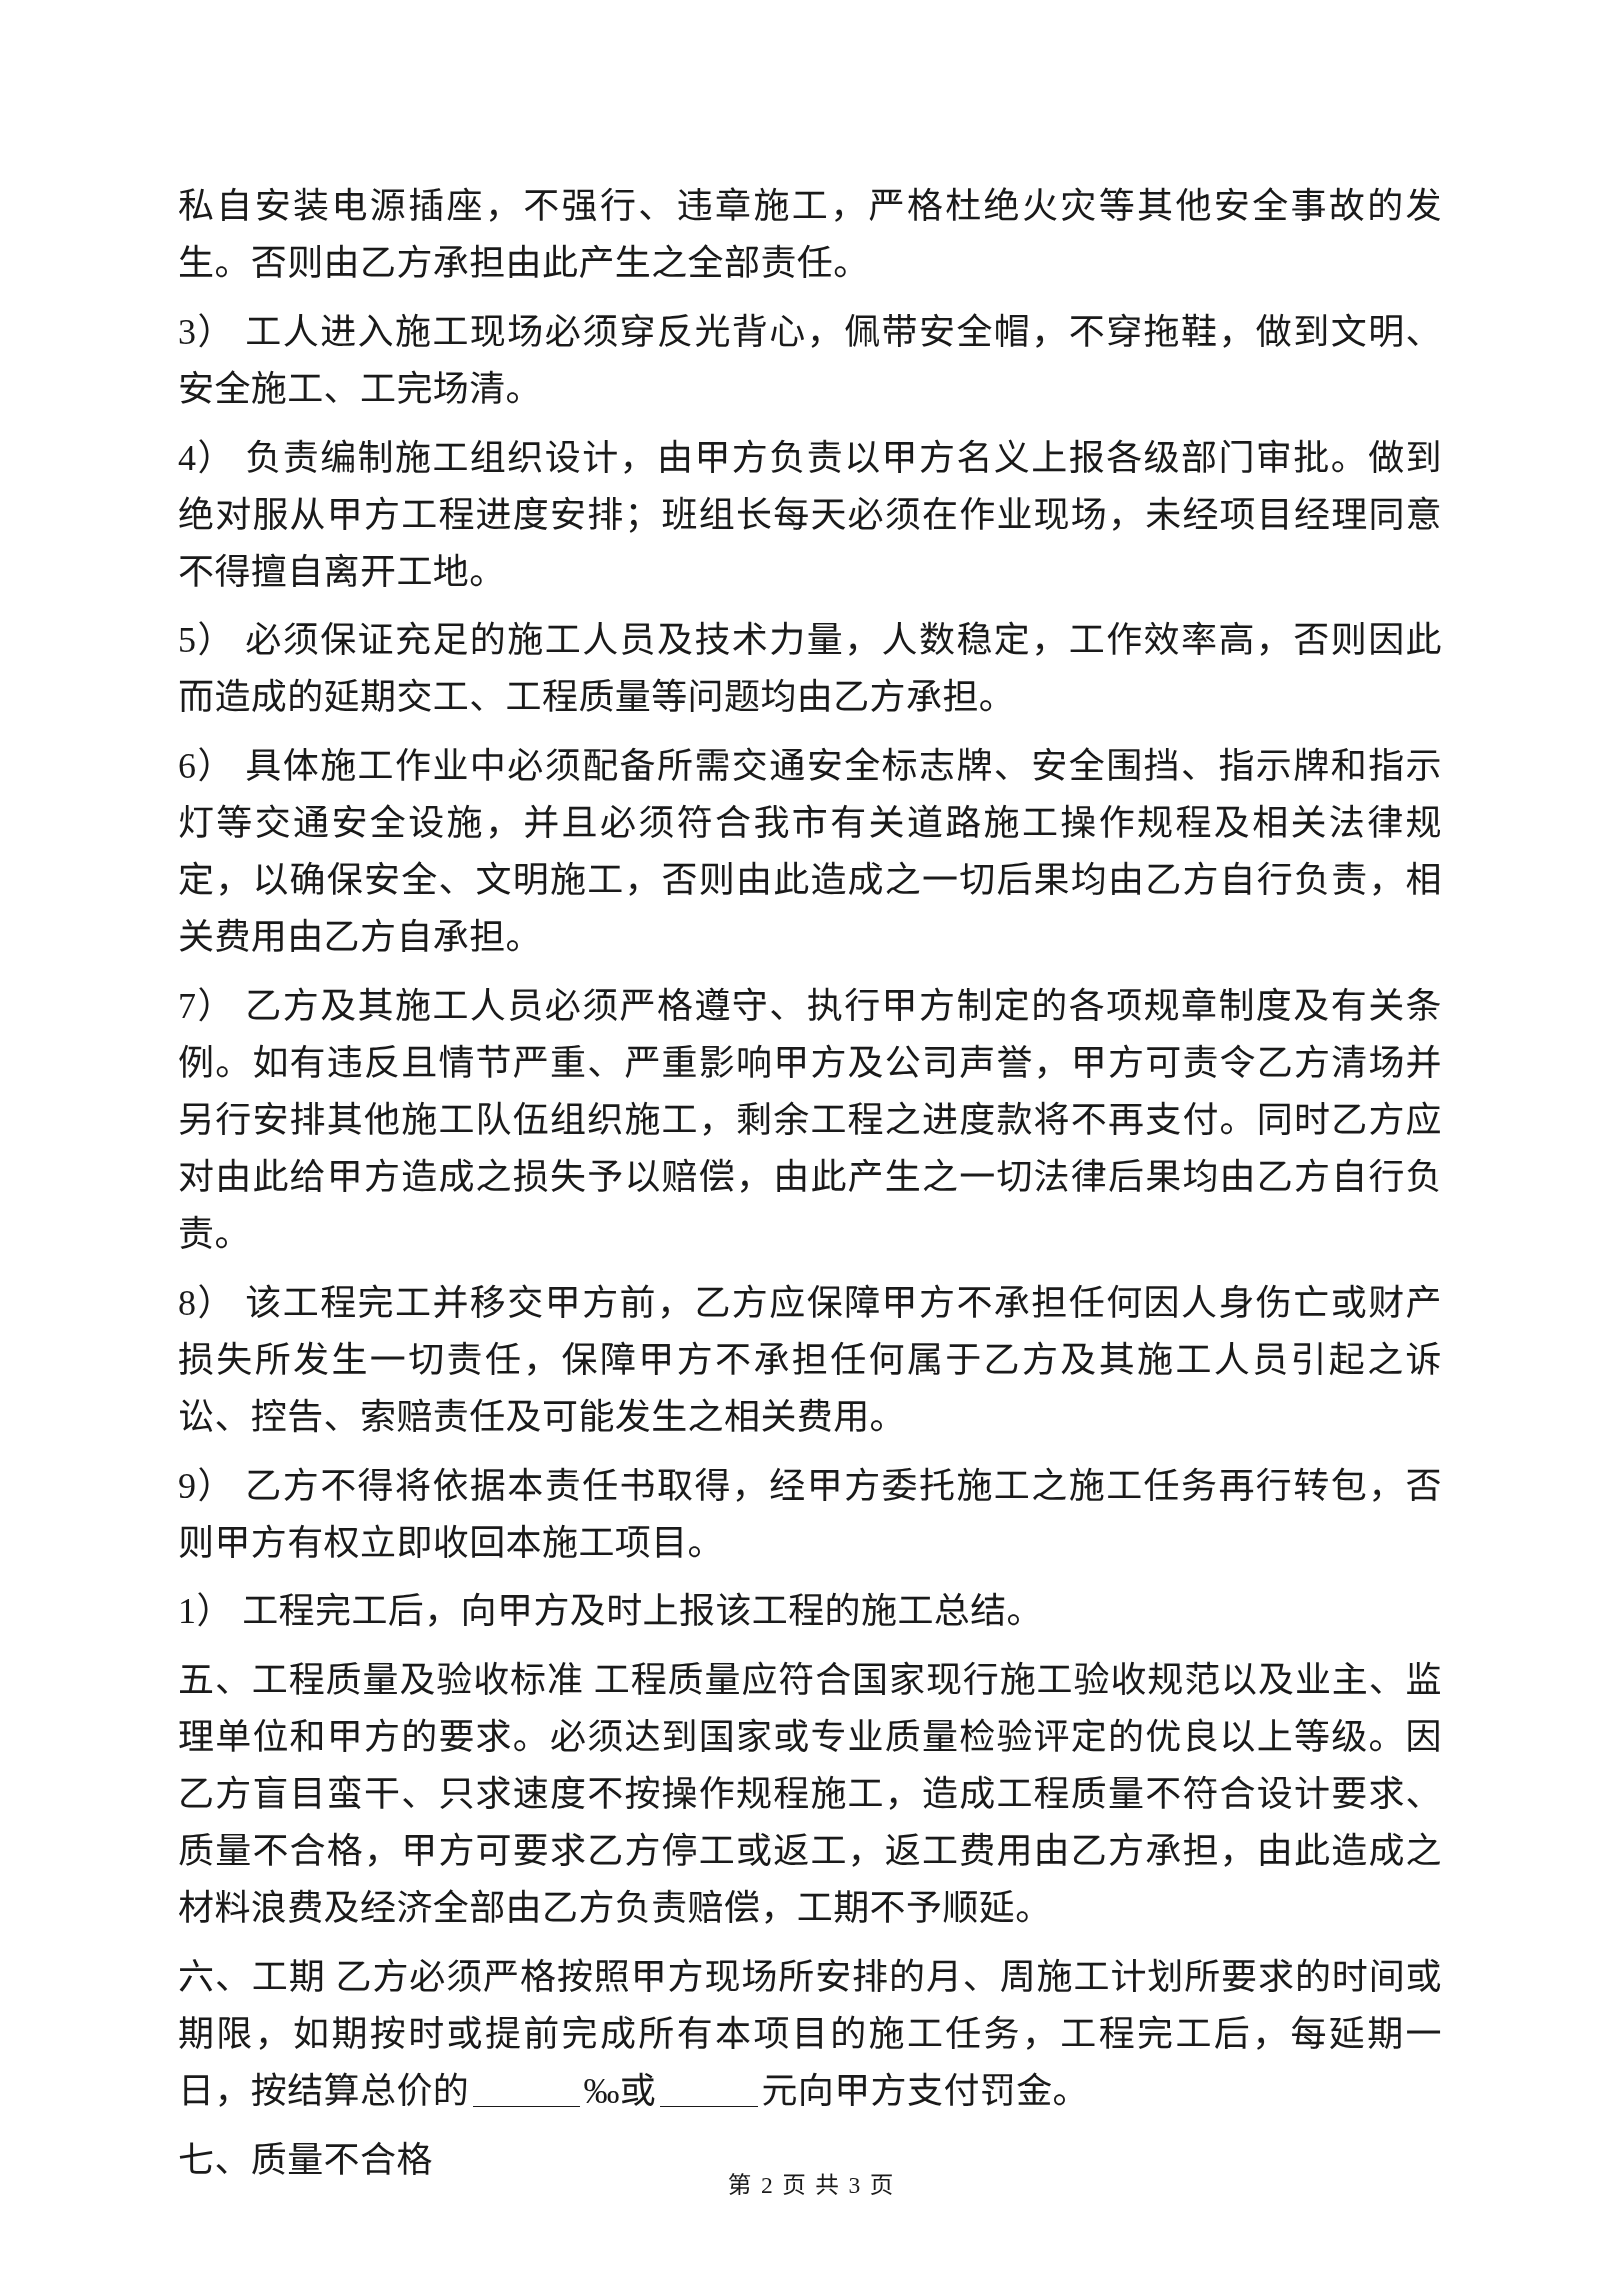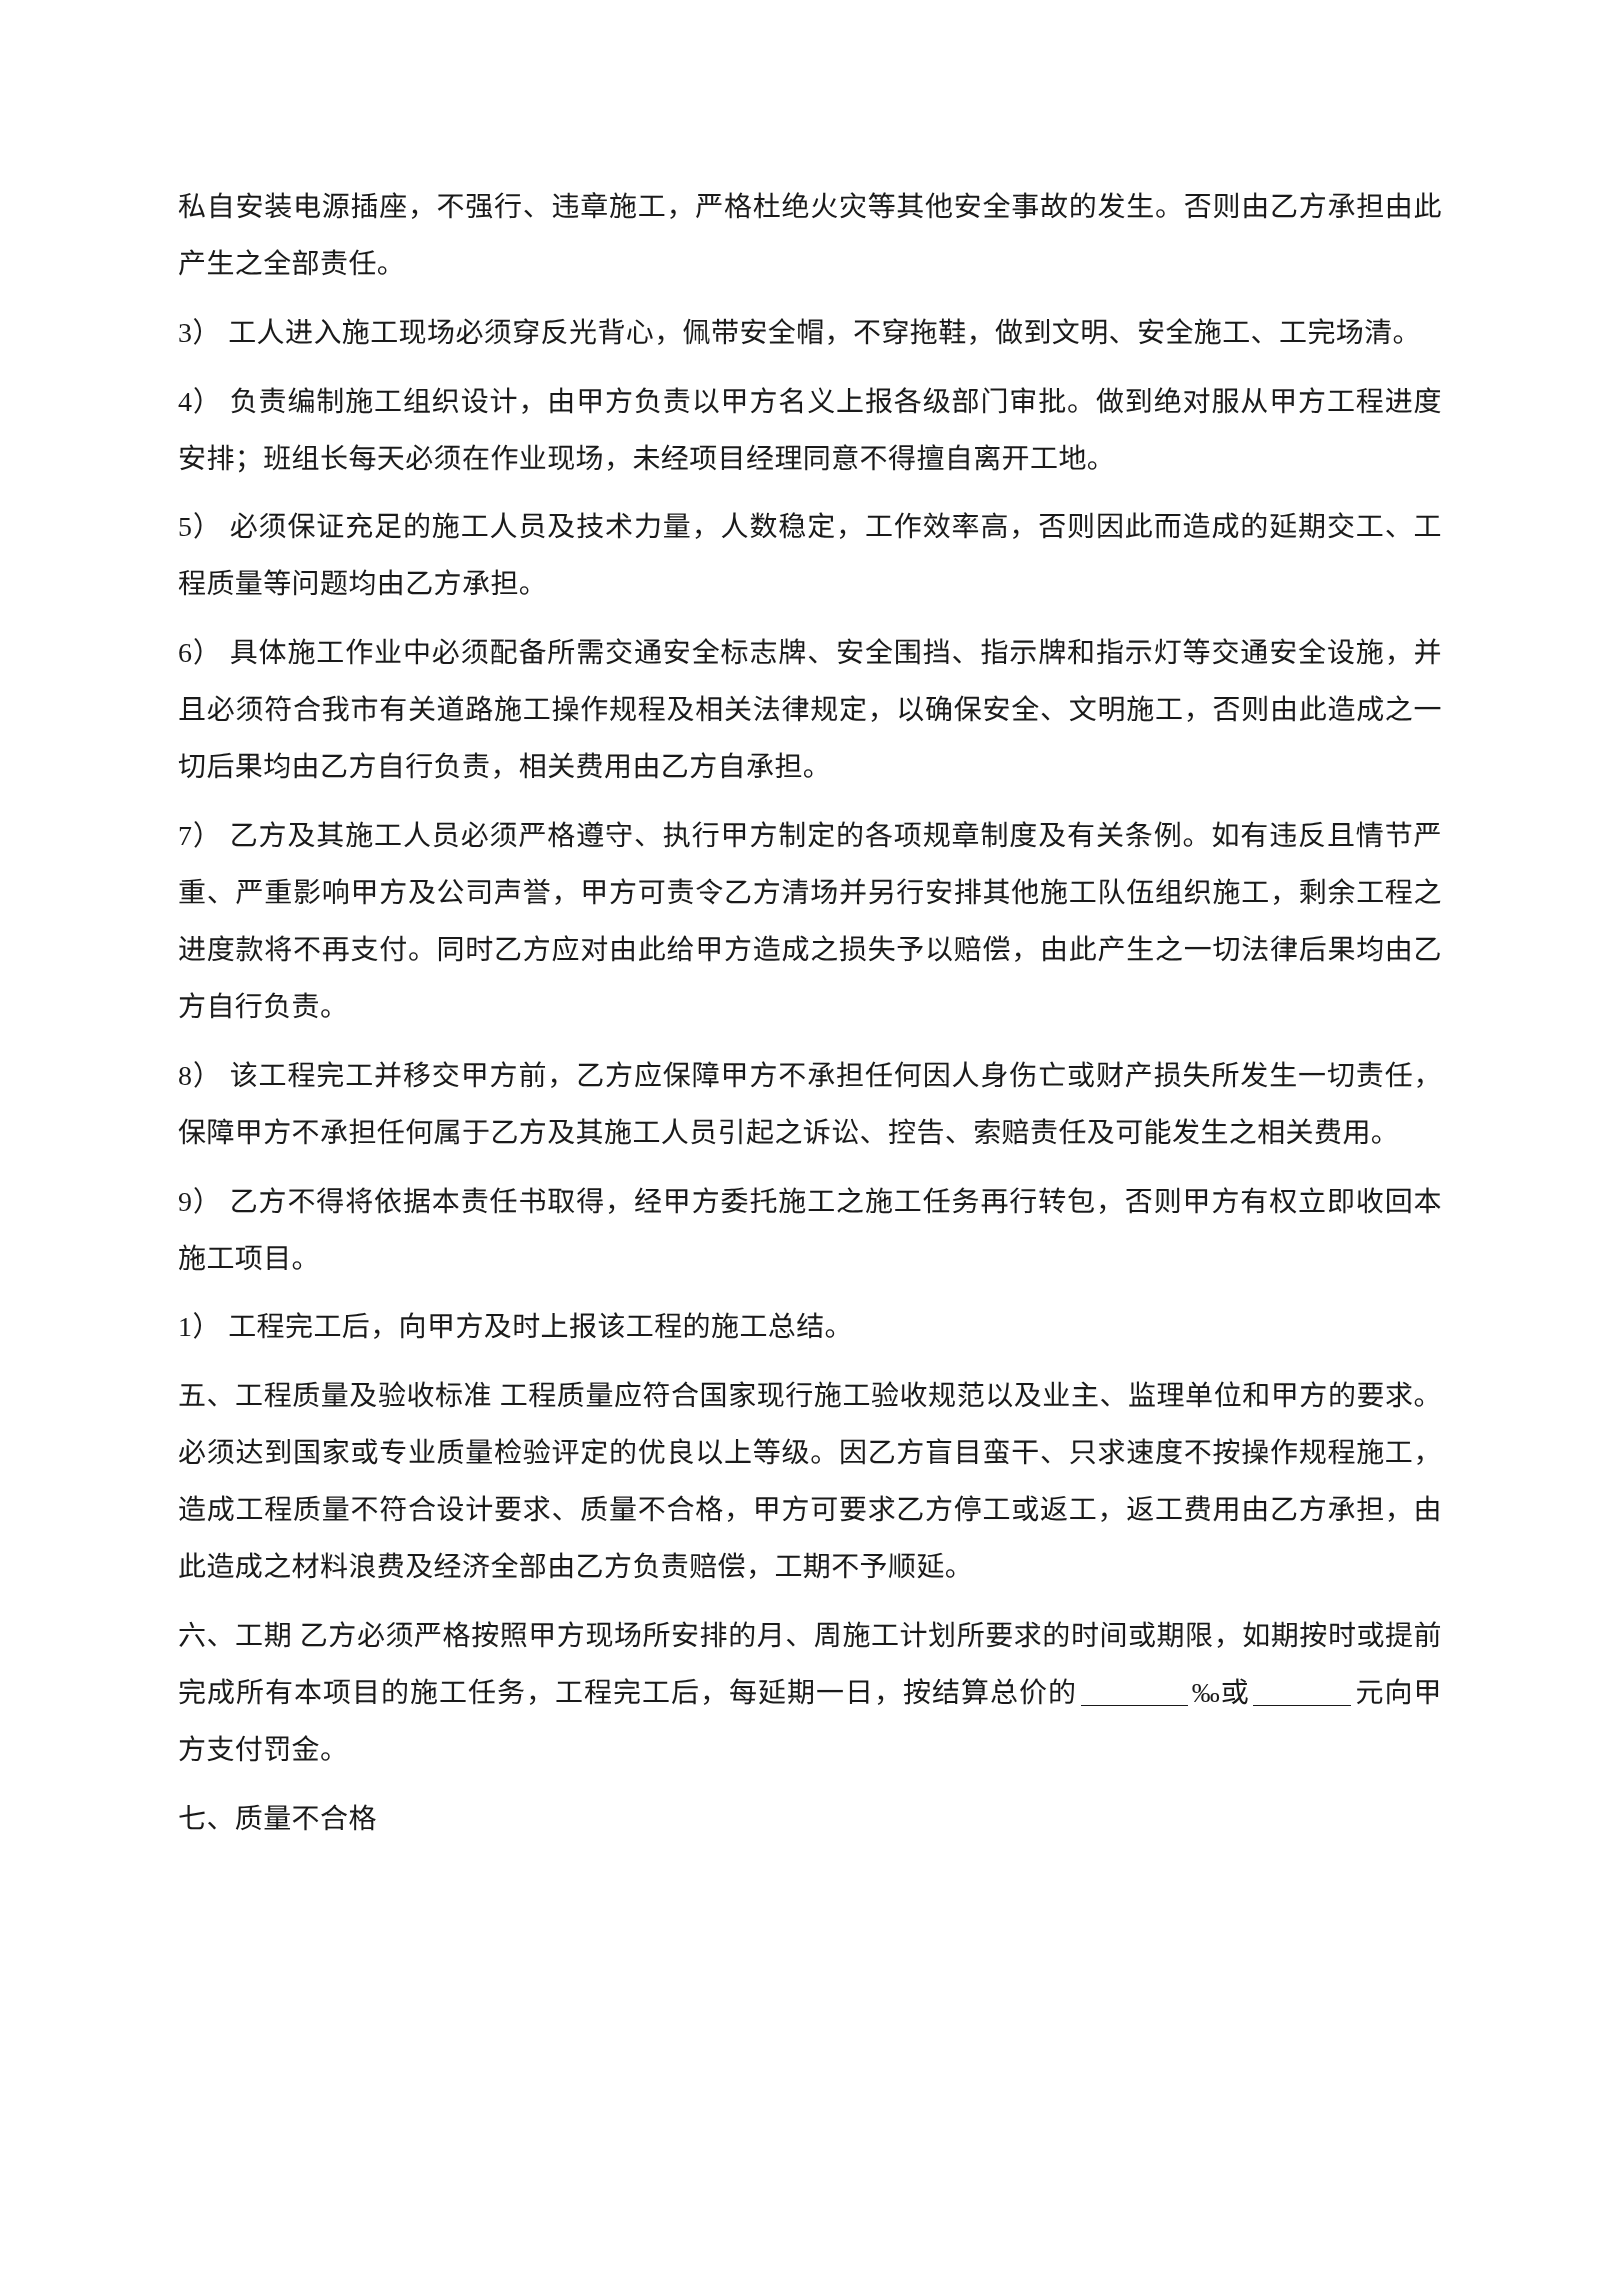--- a/index.html
+++ b/index.html
@@ -26,21 +26,21 @@
     box-sizing: border-box;
   }
   .content {
     position: absolute;
     left: 178px;
     top: 178px;
     width: 1264px;
   }
   p.para {
     margin: 0 0 11.8px 0;
-    font-size: 28px;
+    font-size: 36px;
     line-height: 57px;
     text-align: justify;
     text-justify: inter-ideograph;
     letter-spacing: 0.4px;
     color: #1a1a1a;
     font-family: "Liberation Serif", "DejaVu Serif", serif;
   }
   .blank-line {
     display: inline-block;
     border-bottom: 1.4px solid #1a1a1a;
@@ -80,14 +80,15 @@
     <p class="para">9） 乙方不得将依据本责任书取得，经甲方委托施工之施工任务再行转包，否则甲方有权立即收回本施工项目。</p>
     <p class="para">1） 工程完工后，向甲方及时上报该工程的施工总结。</p>
     <p class="para">五、工程质量及验收标准 工程质量应符合国家现行施工验收规范以及业主、监理单位和甲方的要求。必须达到国家或专业质量检验评定的优良以上等级。因乙方盲目蛮干、只求速度不按操作规程施工，造成工程质量不符合设计要求、质量不合格，甲方可要求乙方停工或返工，返工费用由乙方承担，由此造成之材料浪费及经济全部由乙方负责赔偿，工期不予顺延。</p>
 
     <p class="para"><span>六、工期 乙方必须严格按照甲方现场所安排的月、周施工计划所要求的时间或期限，如期按时或提前完成所有本项目的施工任务，工程完工后，每延期一日，按结算总价的</span><span class="blank-line"></span><span>‰或</span><span class="blank-line short"></span><span>元向甲方支付罚金。</span></p>
 
     <p class="para">七、质量不合格</p>
 
   </div>
 
+  <div class="footer">第 2 页 共 3 页</div>
 </div>
 
 
 </body></html>

